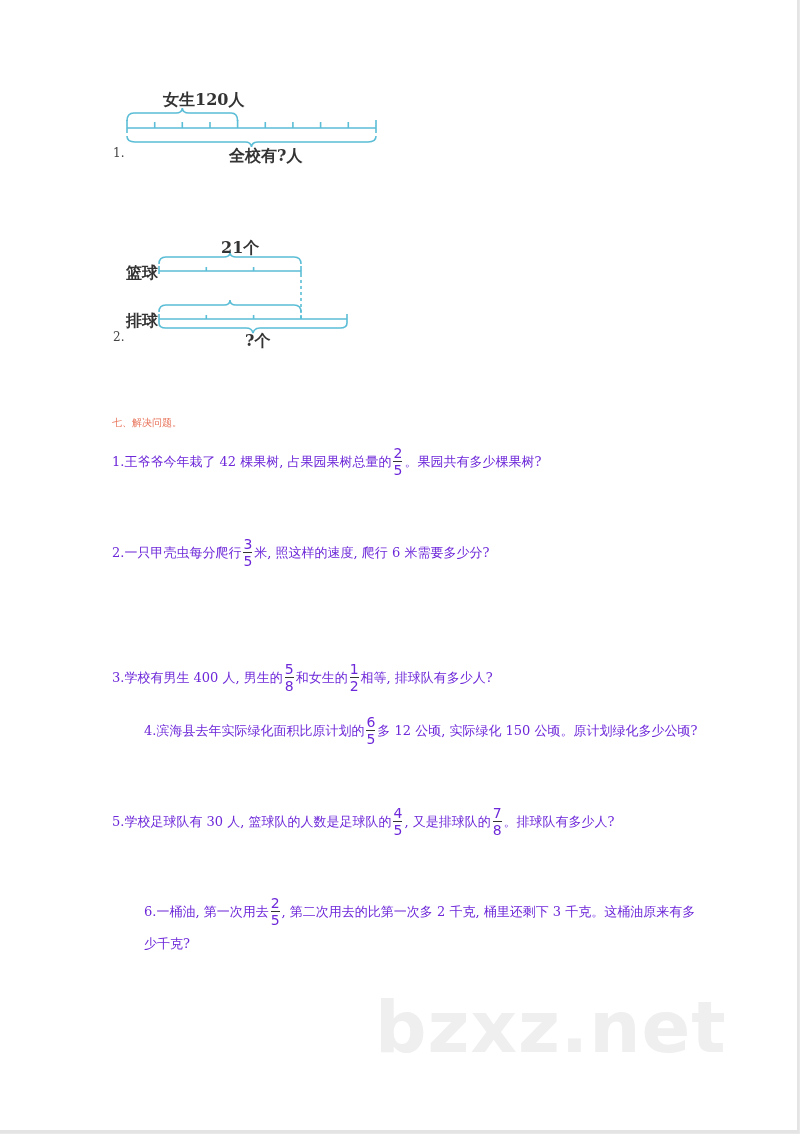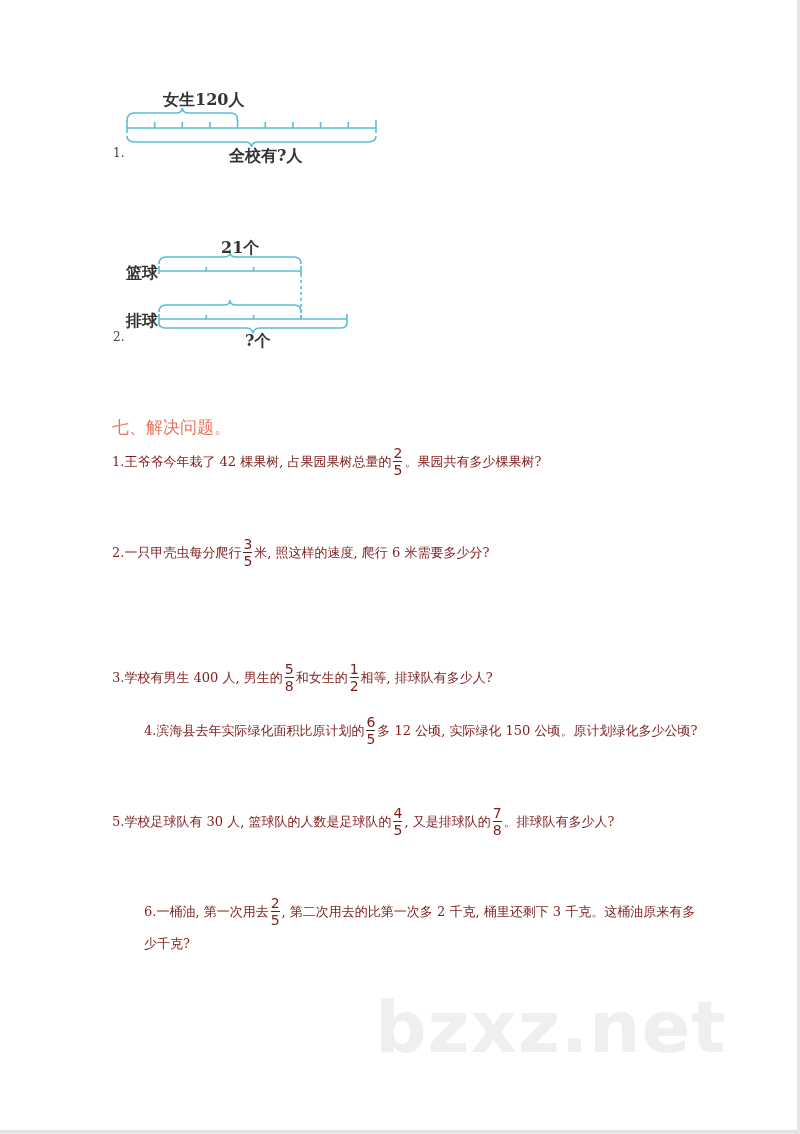--- a/index.html
+++ b/index.html
@@ -11,22 +11,22 @@
     }
     .page {
       position: absolute; left: 0; top: 0; width: 797px; height: 1130px;
       background: #ffffff;
       border-right: 2px solid #e4e4e4;
       border-bottom: 3px solid #e4e4e4;
     }
     .abs { position: absolute; }
     .diag-label { font-size: 16px; font-weight: bold; color: #333; white-space: nowrap; }
     .num-label { font-size: 12px; color: #444; }
-    .section-title { position: absolute; left: 112px; top: 416px; font-size: 17px; color: #e8735a; }
-    .q { position: absolute; left: 112px; font-size: 13px; color: #7f1d1d; line-height: 20px; white-space: nowrap; }
+    .section-title { position: absolute; left: 112px; top: 416px; font-size: 10px; color: #e8735a; }
+    .q { position: absolute; left: 112px; font-size: 13px; color: #6d28d9; line-height: 20px; white-space: nowrap; }
     .q-wrap { white-space: normal; width: 560px; line-height: 30px; margin-left: 32px; }
     .frac {
       display: inline-flex; flex-direction: column; align-items: center; vertical-align: middle;
       font-family: "DejaVu Sans", "Liberation Sans", sans-serif; font-size: 14px; line-height: 16px;
       margin: 0 1px; position: relative; top: -1px;
     }
     .frac .n { padding: 0 1px; }
     .frac .bar { width: 9px; border-top: 1px solid #333; }
     .frac .d { padding: 0 1px; }
     .watermark {

